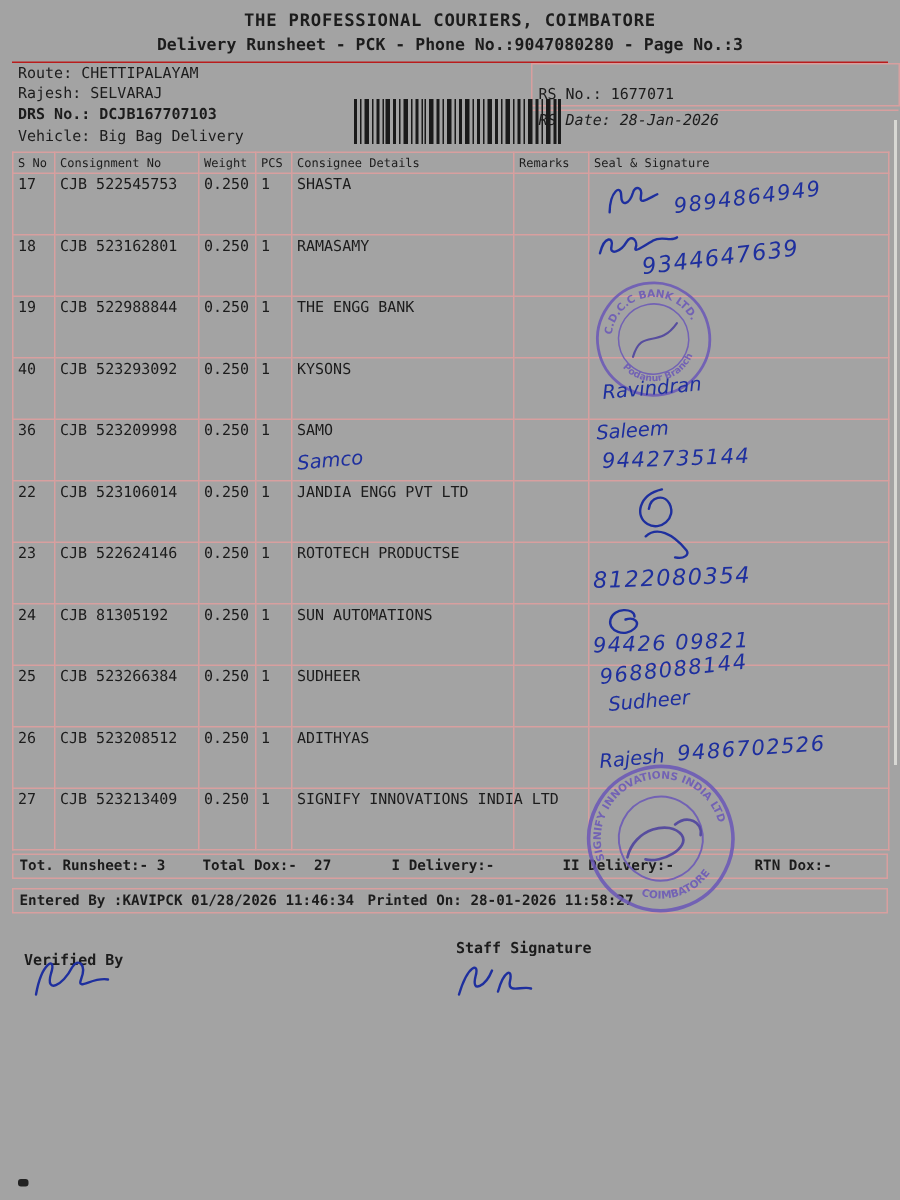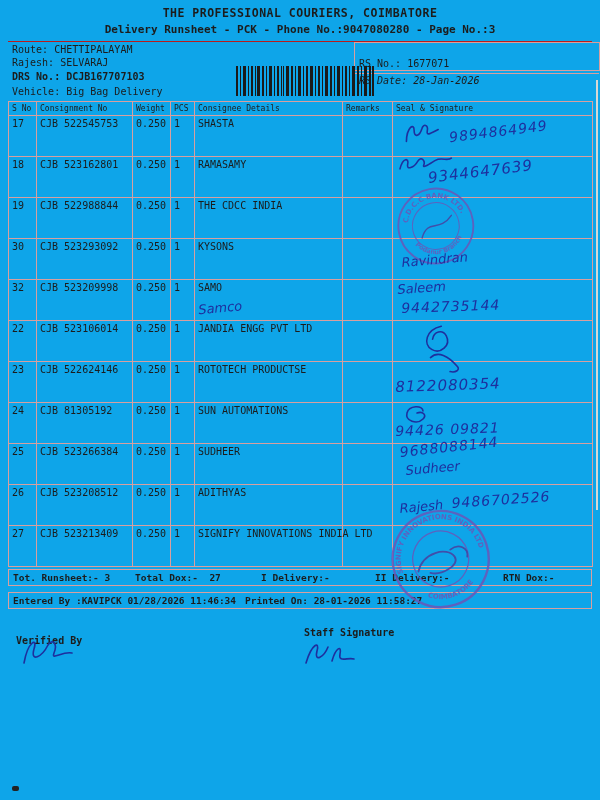--- a/index.html
+++ b/index.html
@@ -3,21 +3,21 @@
 <meta charset="utf-8">
 <style>
   * { margin:0; padding:0; box-sizing:border-box; }
   html,body { width:600px; height:800px; }
   body {
     background:#ffffff;
     font-family:"DejaVu Sans Mono", monospace;
     color:#1c1c1c;
     position:relative;
   }
-  .page { position:relative; width:600px; height:800px; background:#0ea5e9; padding:6px 8px; overflow:hidden; }
+  .page { position:relative; width:600px; height:800px; background:#a3a3a3; padding:6px 8px; overflow:hidden; }
   .scan-edge { position:absolute; right:2px; top:80px; width:2px; height:430px; background:#d8d8d4; }
   .speck { position:absolute; left:12px; top:786px; width:7px; height:5px; background:#222; border-radius:2px; }
 
   .title { text-align:center; font-weight:bold; font-size:11.5px; letter-spacing:0.5px; }
   .subtitle { text-align:center; font-weight:bold; font-size:11px; margin-top:3px; }
 
   .info { position:relative; height:58px; margin-top:5px; font-size:10px; border-top:1px solid #b91c1c; padding-top:2px; }
   .info .line { position:absolute; left:4px; white-space:nowrap; }
   .l-route { top:2px; }
   .l-staff { top:15px; }
@@ -178,55 +178,55 @@
             <span class="hw hw-num" style="font-size:15px">9344647639</span>
           </div>
         </td>
       </tr>
 
       <tr>
         <td>19</td>
         <td>CJB 522988844</td>
         <td>0.250</td>
         <td>1</td>
-        <td class="c-cons">THE CDCC INDIA</td>
+        <td class="c-cons">THE ENGG BANK</td>
         <td></td>
         <td class="c-seal">
           <div class="stamp" style="left:4px;top:-11px;transform:rotate(-10deg)">
             <svg viewBox="0 0 100 100" width="78" height="78">
               <circle cx="50" cy="50" r="48" class="stc"></circle>
               <circle cx="50" cy="50" r="30" class="stc2"></circle>
               <defs>
                 <path id="arcT1" d="M14,50 a36,36 0 1,1 72,0"></path>
                 <path id="arcB1" d="M14,50 a36,36 0 0,0 72,0"></path>
               </defs>
               <text class="stt" font-size="9"><textPath href="#arcT1" startOffset="50%" text-anchor="middle">C.D.C.C BANK LTD.</textPath></text>
               <text class="stt" font-size="8"><textPath href="#arcB1" startOffset="50%" text-anchor="middle">Podanur Branch</textPath></text>
               <path class="sts" d="M30 62 C42 38 52 60 72 40"></path>
             </svg>
           </div>
         </td>
       </tr>
 
       <tr>
-        <td>30</td>
+        <td>40</td>
         <td>CJB 523293092</td>
         <td>0.250</td>
         <td>1</td>
         <td class="c-cons">KYSONS</td>
         <td></td>
         <td class="c-seal">
           <div class="sig" style="left:8px;top:16px;transform:rotate(-5deg)">
             <span class="hw hw-name">Ravindran</span>
           </div>
         </td>
       </tr>
 
       <tr>
-        <td>32</td>
+        <td>36</td>
         <td>CJB 523209998</td>
         <td>0.250</td>
         <td>1</td>
         <td class="c-cons">
           <span>SAMO</span>
           <div class="hw hw-name" style="transform:rotate(-5deg);margin-top:3px">Samco</div>
         </td>
         <td></td>
         <td class="c-seal">
           <div class="sig" style="left:4px;top:2px;transform:rotate(-4deg)">

